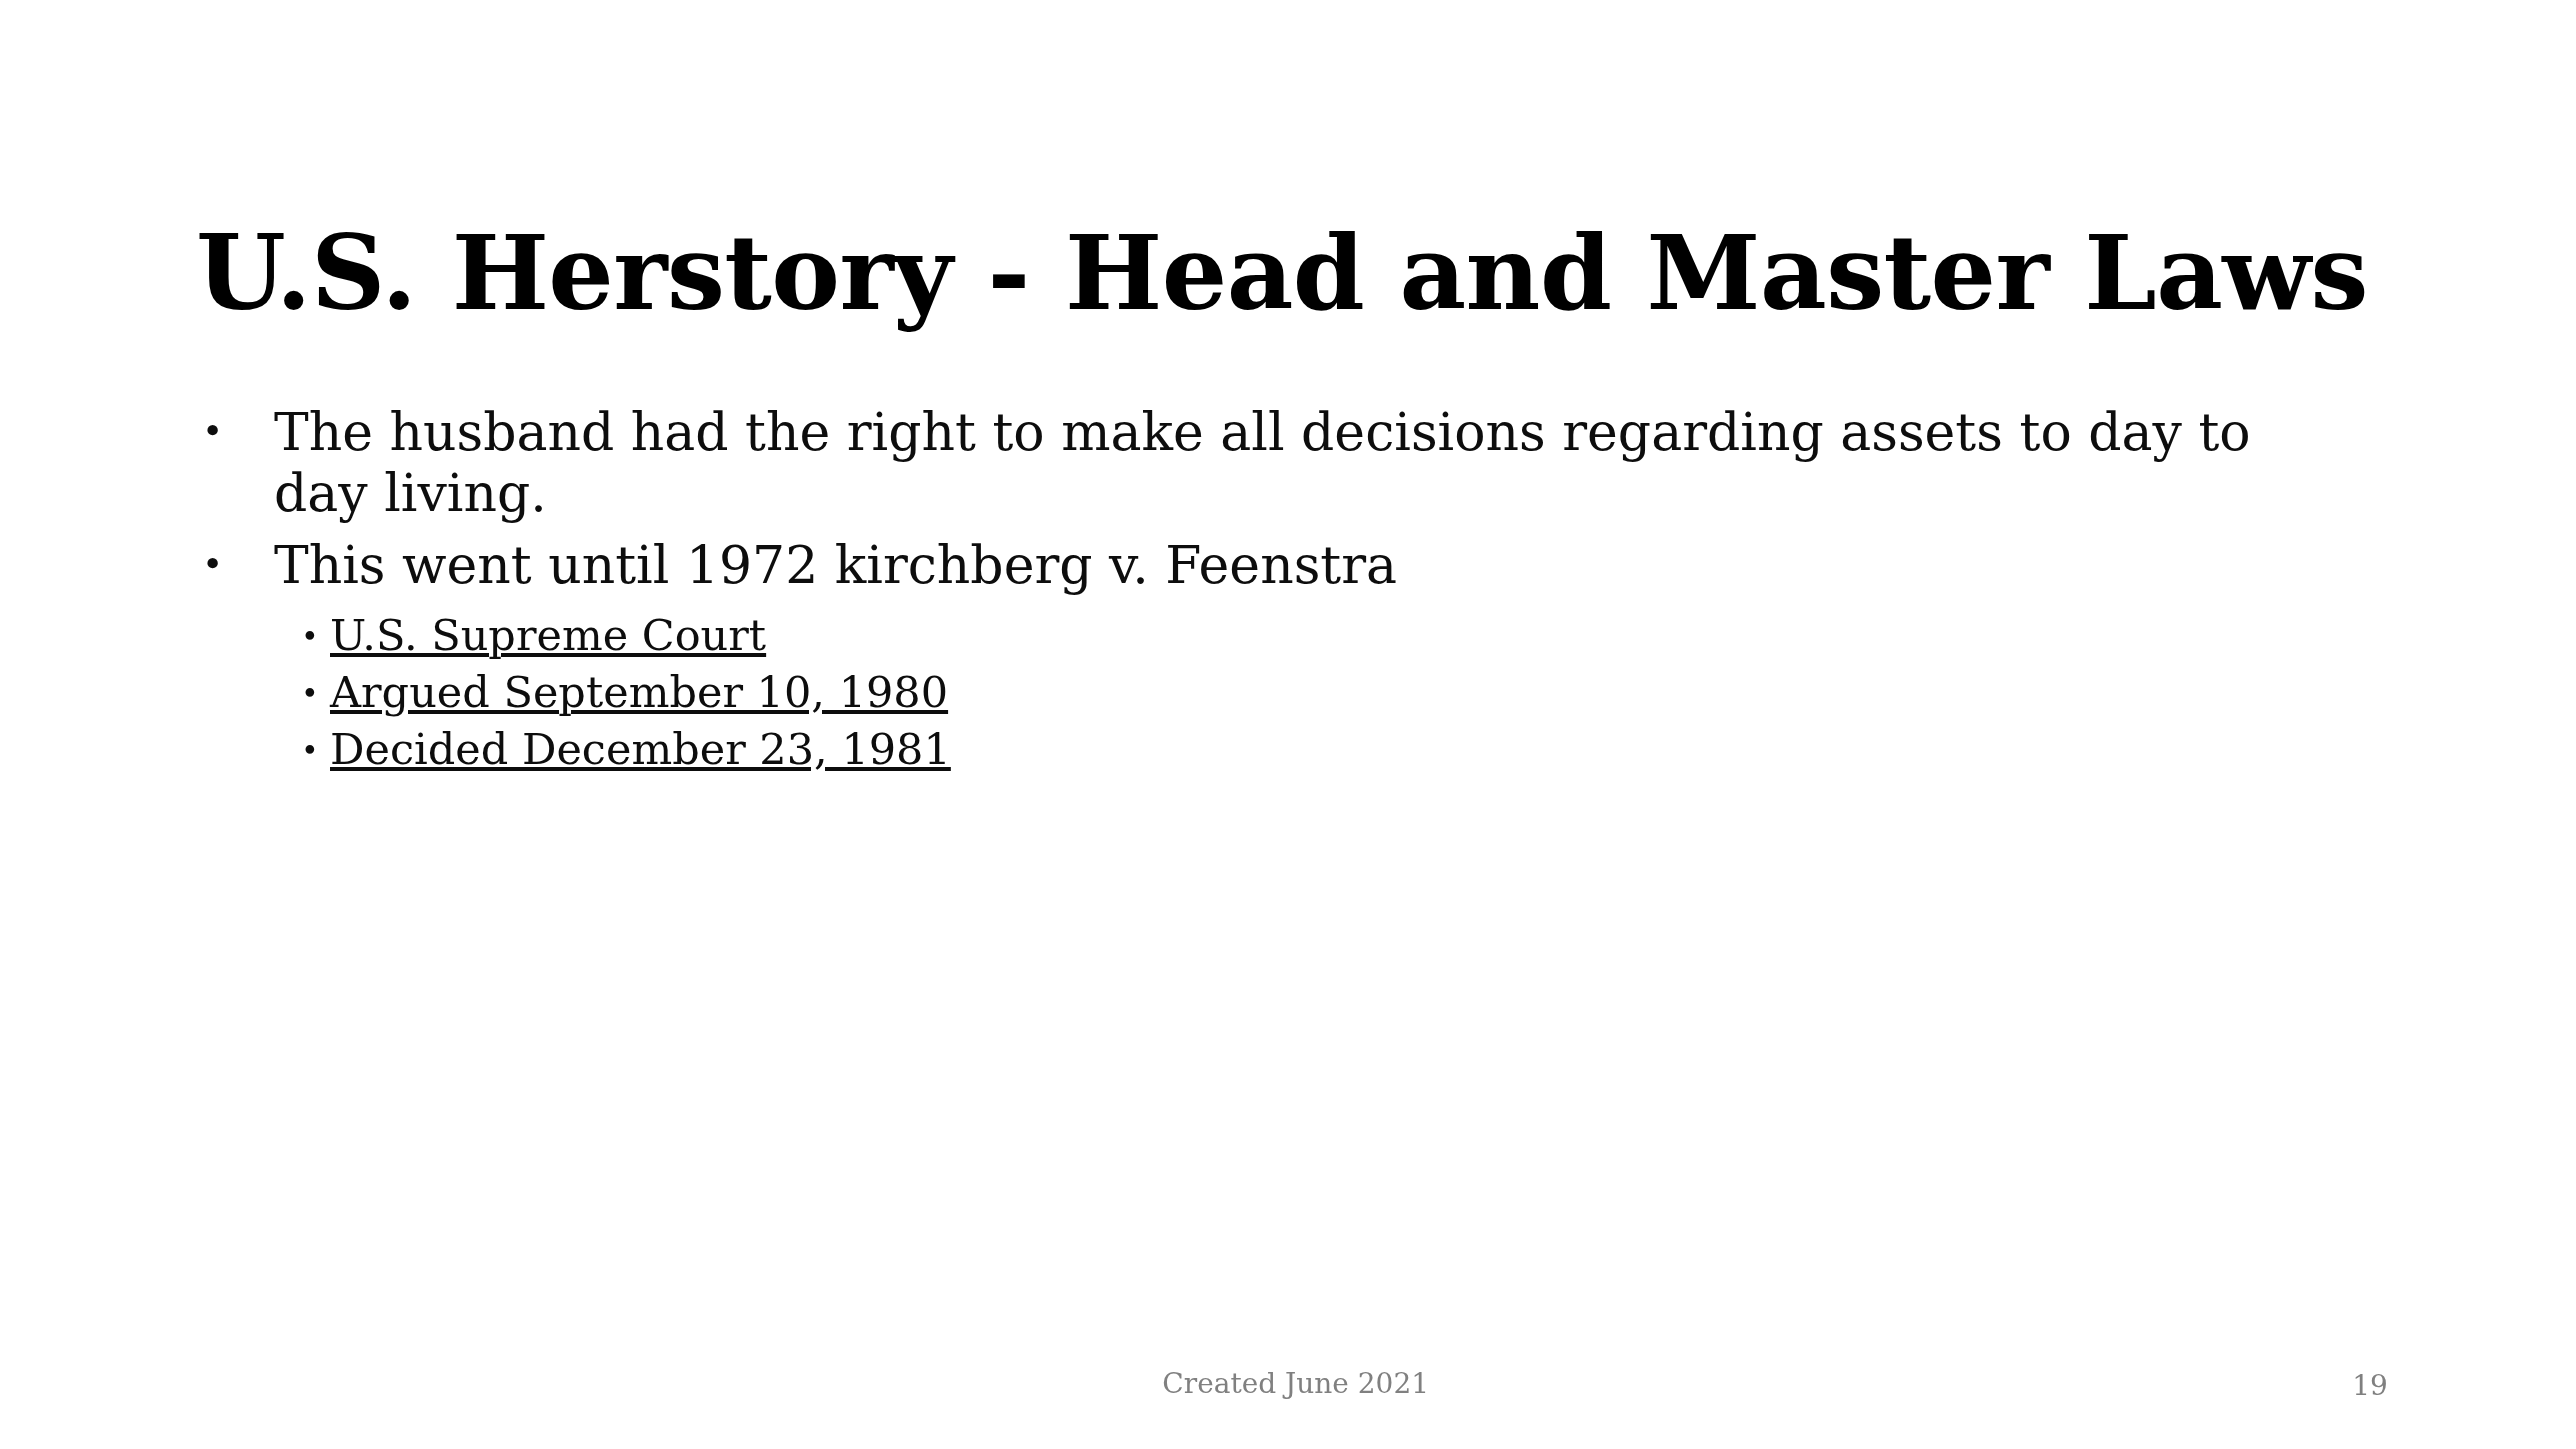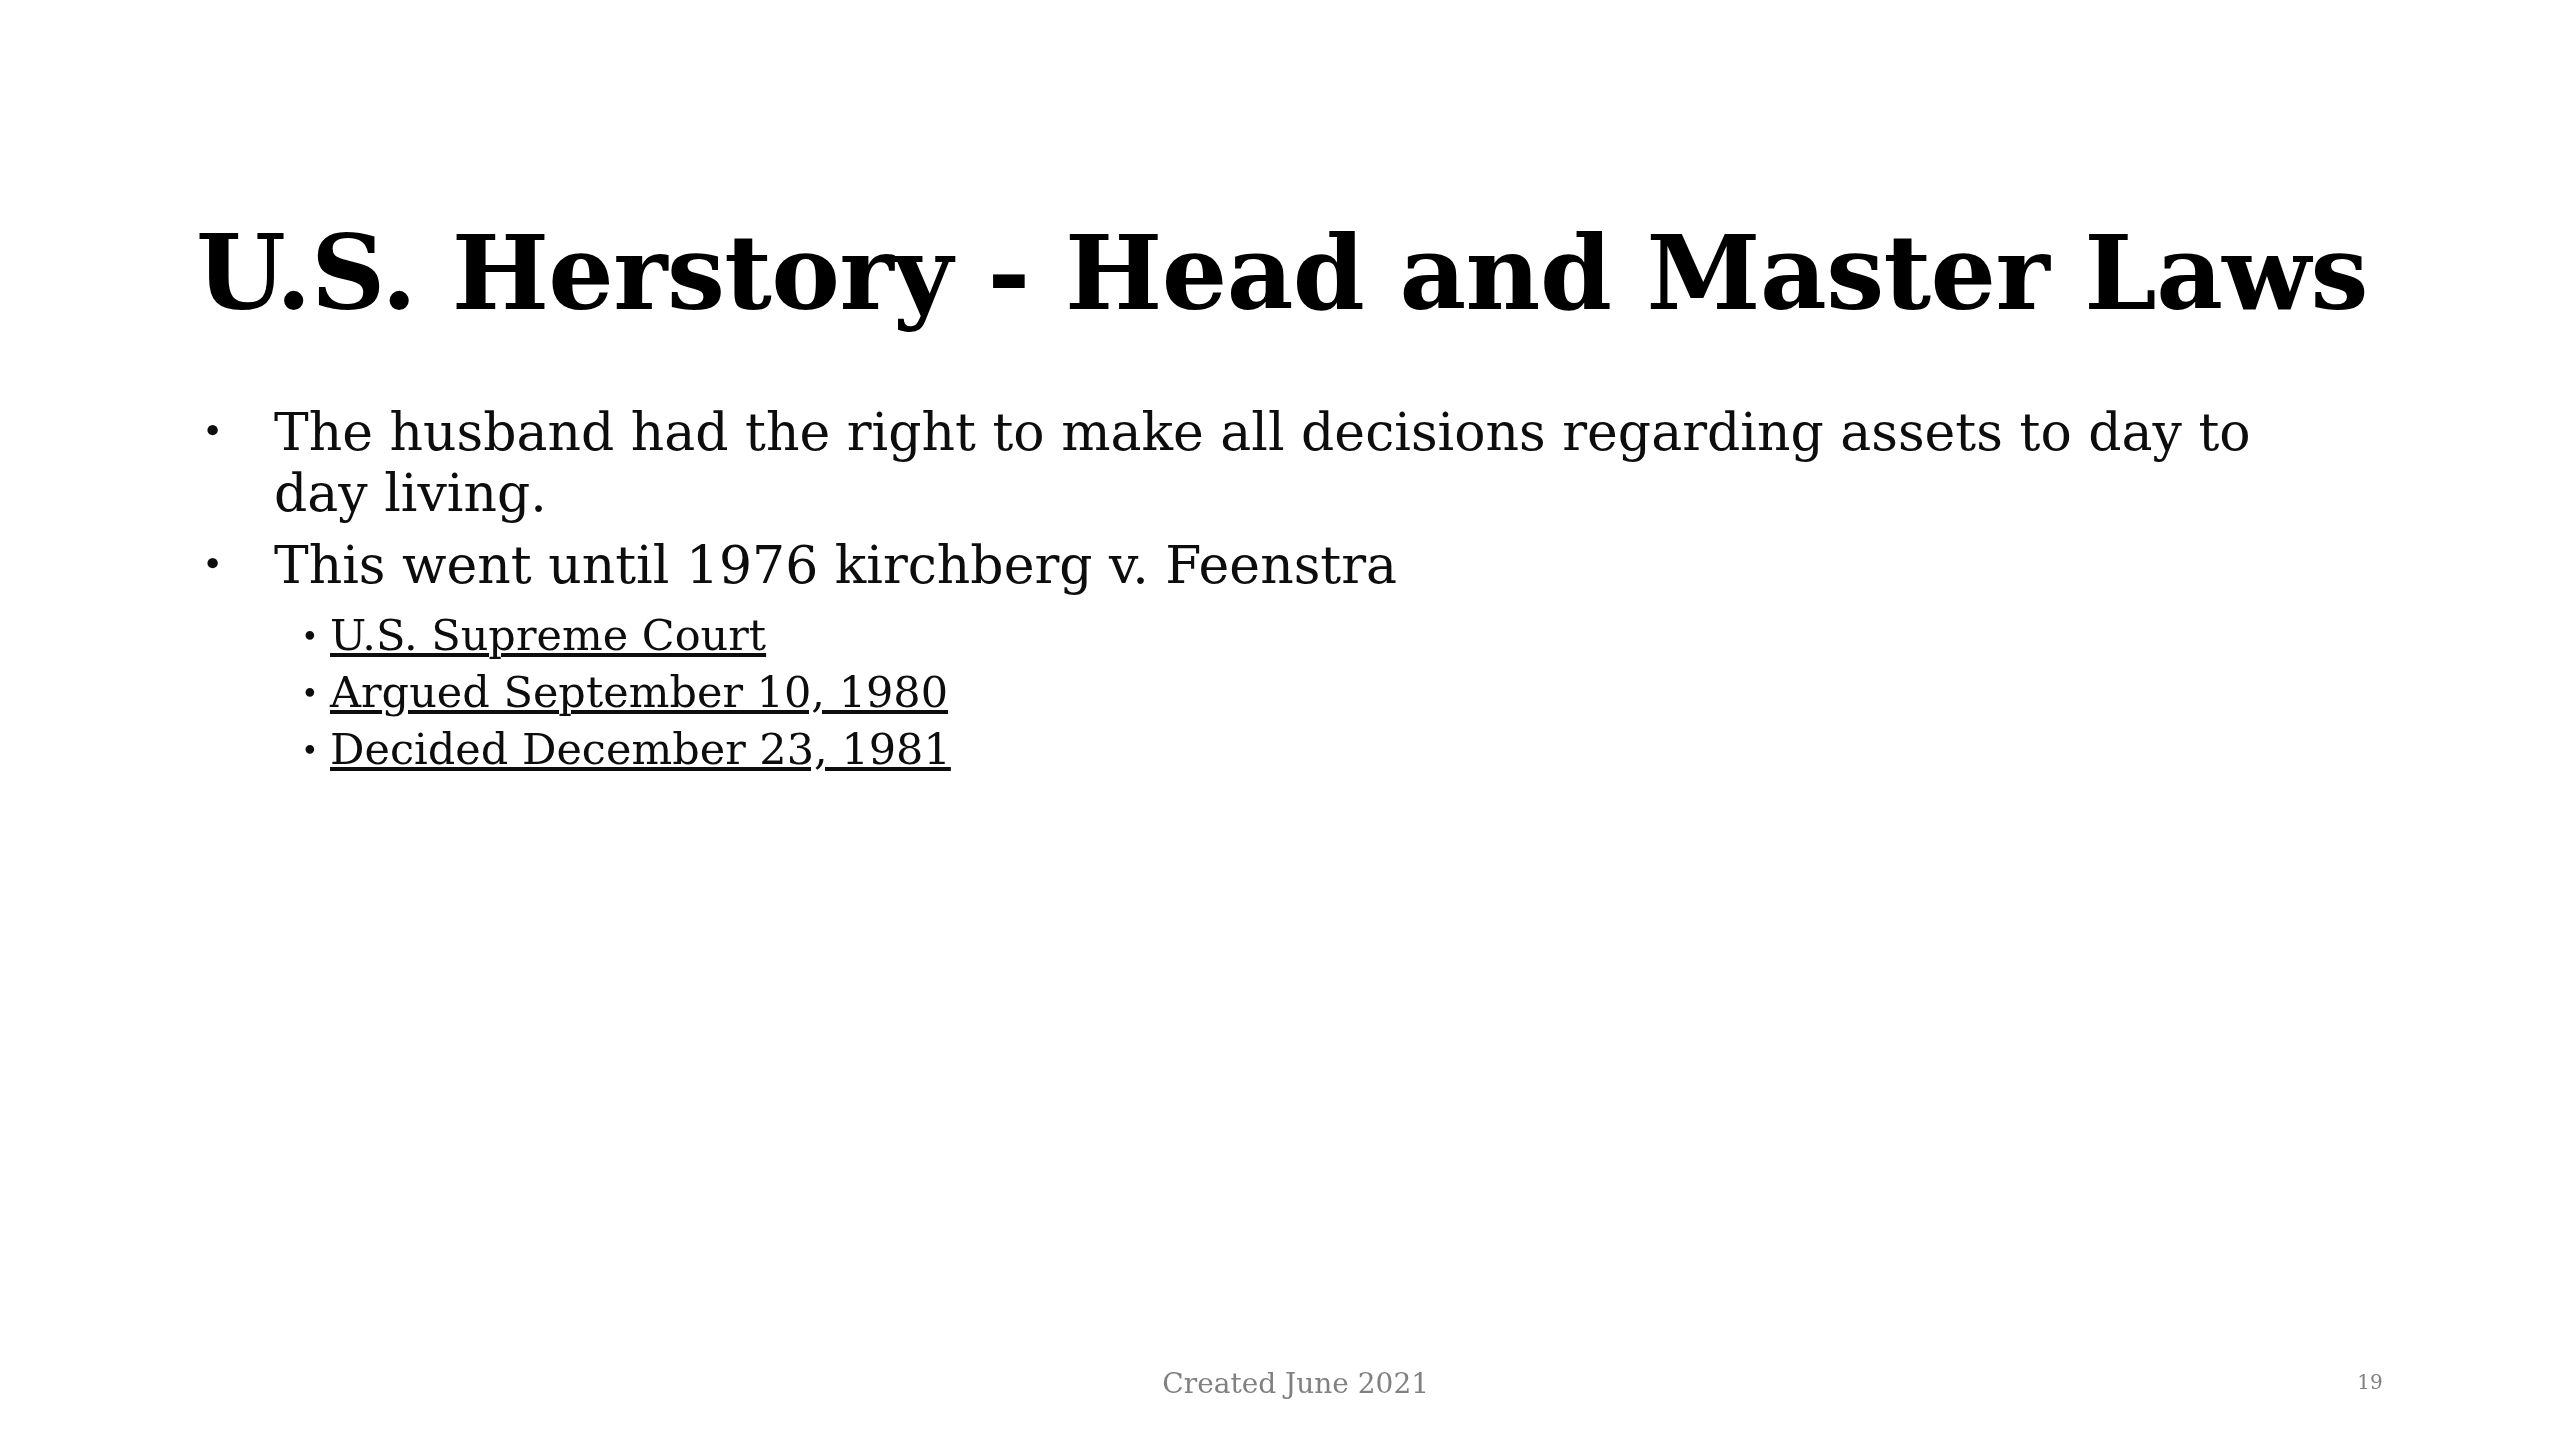--- a/index.html
+++ b/index.html
@@ -108,42 +108,42 @@
     color: #808080;
     transform: translateX(7.7px);
   }
 
   .page-number {
     position: absolute;
     left: 2325px;
     top: 1372px;
     width: 90px;
     text-align: center;
-    font-size: 20px;
+    font-size: 28px;
     line-height: 1;
     color: #808080;
   }
 </style>
 </head>
 <body>
 
 <div class="slide">
 
   <h1 class="slide-title">U.S. Herstory - Head and Master Laws</h1>
 
   <div class="body-content">
 
     <div class="bullet-row level-1">
       <span class="bullet-glyph">•</span>
       <span class="bullet-text">The husband had the right to make all decisions regarding assets to day to day living.</span>
     </div>
 
     <div class="bullet-row level-1">
       <span class="bullet-glyph">•</span>
-      <span class="bullet-text">This went until 1976 kirchberg v. Feenstra</span>
+      <span class="bullet-text">This went until 1972 kirchberg v. Feenstra</span>
     </div>
 
     <div class="level-2-group">
 
       <div class="bullet-row level-2">
         <span class="bullet-glyph">•</span>
         <span class="bullet-text">U.S. Supreme Court</span>
       </div>
 
       <div class="bullet-row level-2">

